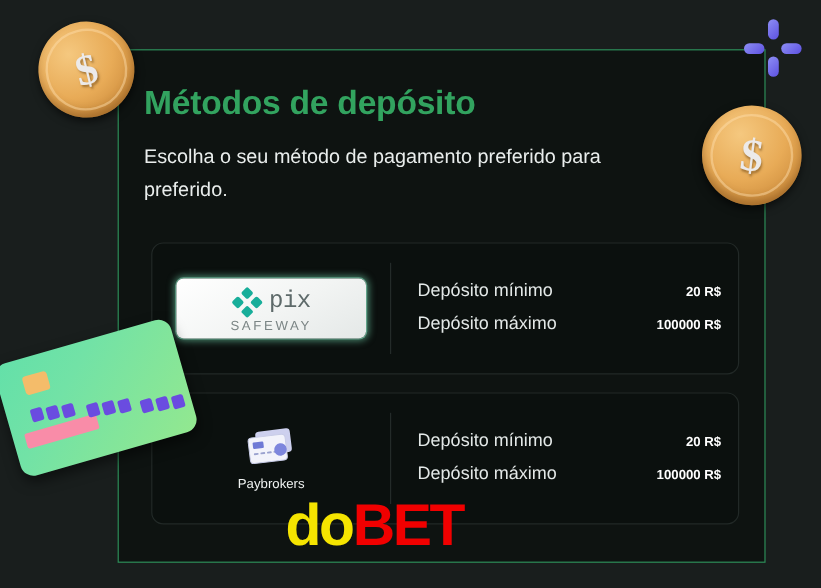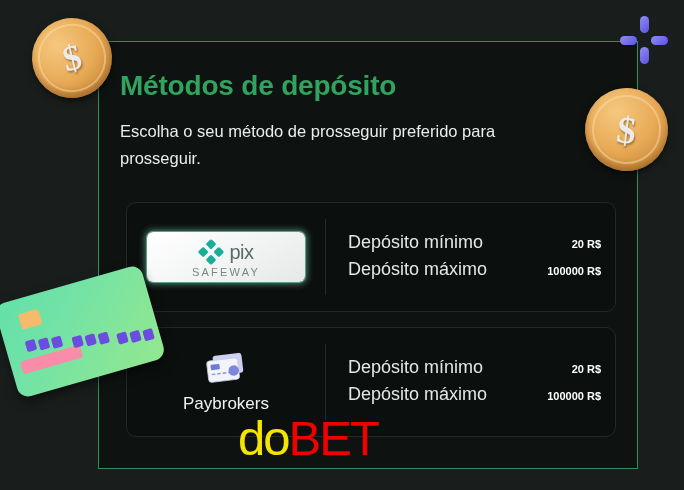--- a/index.html
+++ b/index.html
@@ -97,34 +97,34 @@
   }
 
   .info-line {
     display: flex;
     justify-content: space-between;
     align-items: baseline;
     line-height: 25px;
   }
 
   .info-label {
-    font-size: 18px;
+    font-size: 15px;
     color: #e3e8e7;
     font-weight: 400;
   }
 
   .info-value {
     font-size: 11px;
     color: #ffffff;
     font-weight: bold;
     white-space: nowrap;
   }
 
   .method-name {
-    font-size: 17px;
+    font-size: 11px;
     color: #f0f3f2;
     font-weight: 400;
   }
 
   
   .pix-tile {
     width: 158px;
     height: 50px;
     border-radius: 6px;
     background: linear-gradient(150deg, #ffffff 0%, #f2f4f3 55%, #e4e8e7 100%);
@@ -136,20 +136,21 @@
     justify-content: center;
     gap: 1px;
     position: relative;
   }
 
   .pix-row {
     display: flex;
     align-items: center;
     gap: 5px;
     margin-top: 2px;
+    font-family: Liberation Mono, monospace;
   }
 
   .pix-word {
     font-size: 20px;
     color: #5e6a6a;
     font-weight: 400;
     letter-spacing: -0.5px;
     line-height: 1;
   }
 
@@ -161,21 +162,21 @@
     line-height: 1;
     margin-top: 1px;
   }
 
   
   .dobet {
     position: absolute;
     left: 238px;
     top: 414px;
     font-size: 49px;
-    font-weight: normal;
+    font-weight: bold;
     letter-spacing: -2px;
     line-height: 1;
     z-index: 40;
   }
   .dobet .do  { color: #f5e400; }
   .dobet .bet { color: #f10000; }
 
   
   .coin {
     position: absolute;
@@ -271,21 +272,21 @@
   .sp-h { top: 20px; height: 9px; }
 </style>
 </head>
 <body>
 
 <div id="stage">
 
   <div class="panel-frame"></div>
 
   <div class="heading">Métodos de depósito</div>
-  <div class="subtitle">Escolha o seu método de prosseguir preferido para prosseguir.</div>
+  <div class="subtitle">Escolha o seu método de pagamento preferido para preferido.</div>
 
   <div class="methods">
 
     <div class="method-card">
       <div class="method-logo-cell">
         <div class="pix-tile">
           <div class="pix-row">
             <svg width="26" height="26" viewBox="0 0 26 26">
               <g fill="#18ae9a">
                 <rect x="9.2" y="1.4" width="7.6" height="7.6" rx="1.6" transform="rotate(45 13 5.2)"></rect>

